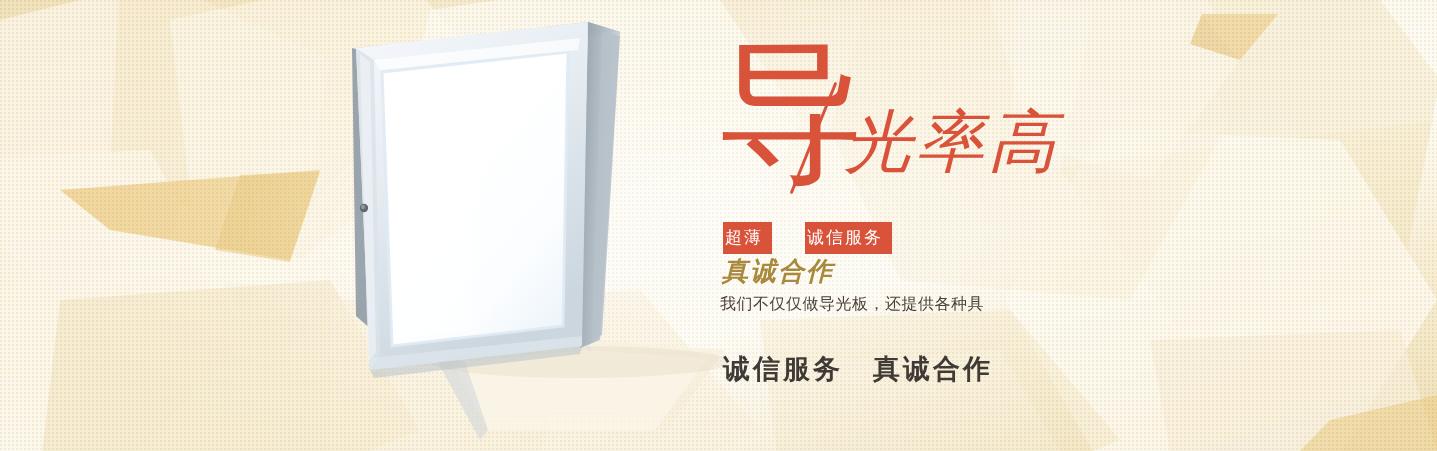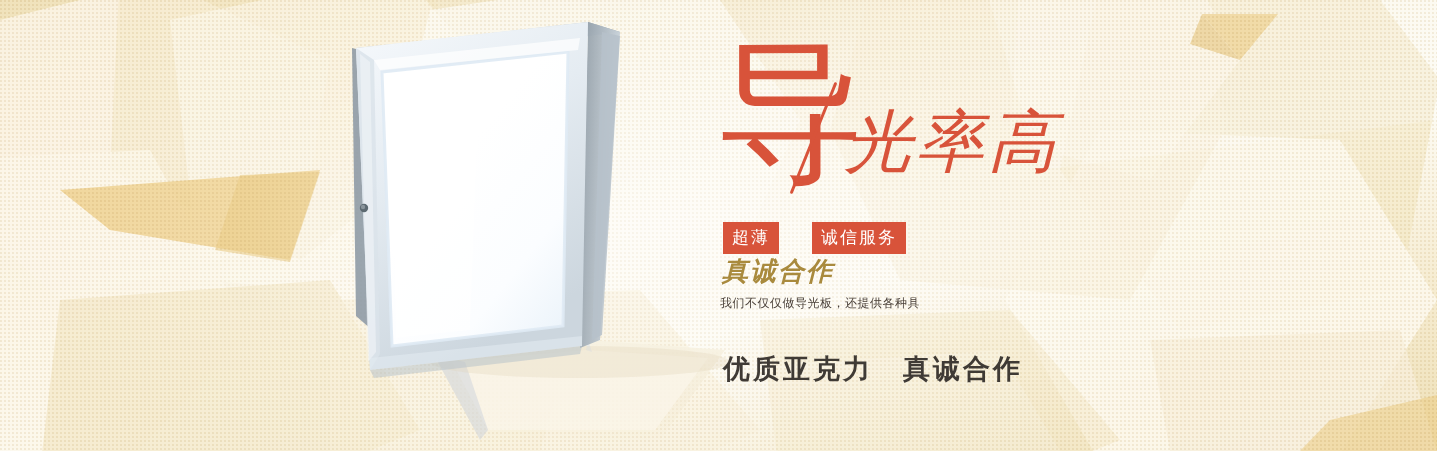--- a/index.html
+++ b/index.html
@@ -115,21 +115,21 @@
     display: flex;
     align-items: center;
     gap: 33px;
   }
   .badge {
     background: #d8533a;
     color: #ffffff;
     font-family: "Liberation Serif", "DejaVu Serif", serif;
     font-size: 17px;
     line-height: 1;
-    padding: 7px 9px 8px 9px;
+    padding: 7px 9px 8px 2px;
     letter-spacing: 2px;
     white-space: nowrap;
   }
 
   
   .brand {
     position: absolute;
     left: 6px;
     top: 258px;
     font-family: "Liberation Serif", "DejaVu Serif", serif;
@@ -141,21 +141,21 @@
     letter-spacing: 2px;
     text-shadow: 0 1px 0 rgba(255,255,255,0.65);
     white-space: nowrap;
   }
   .desc {
     position: absolute;
     left: 4px;
     top: 293px;
     width: 300px;
     font-family: "Liberation Serif", "DejaVu Serif", serif;
-    font-size: 12px;
+    font-size: 16px;
     line-height: 21px;
     color: #4a4038;
     letter-spacing: 0.5px;
   }
   .desc-line { display: block; white-space: nowrap; }
 
   
   .slogan {
     position: absolute;
     left: 7px;
@@ -302,16 +302,16 @@
       <span class="badge">超薄</span>
       <span class="badge">诚信服务</span>
     </div>
 
     <div class="brand">真诚合作</div>
 
     <div class="desc">
       <span class="desc-line">我们不仅仅做导光板，还提供各种具</span>
     </div>
 
-    <div class="slogan">优质亚克力　真诚合作</div>
+    <div class="slogan">诚信服务　真诚合作</div>
 
   </div>
 </div>
 
 </body></html>

